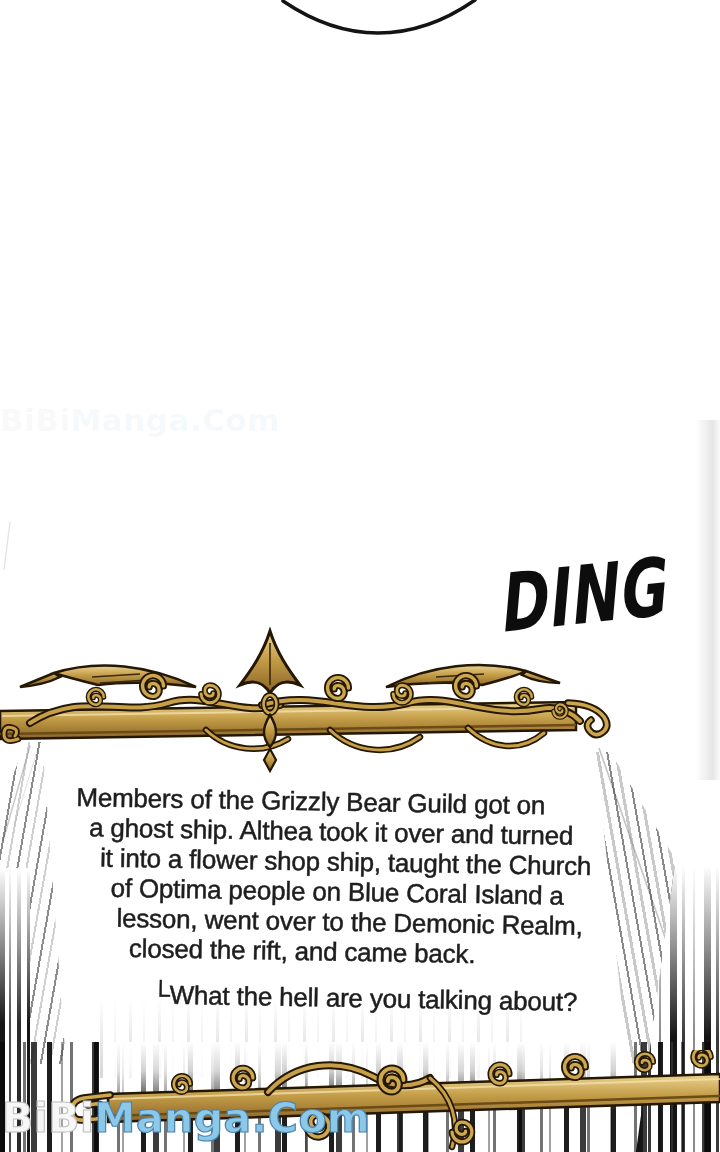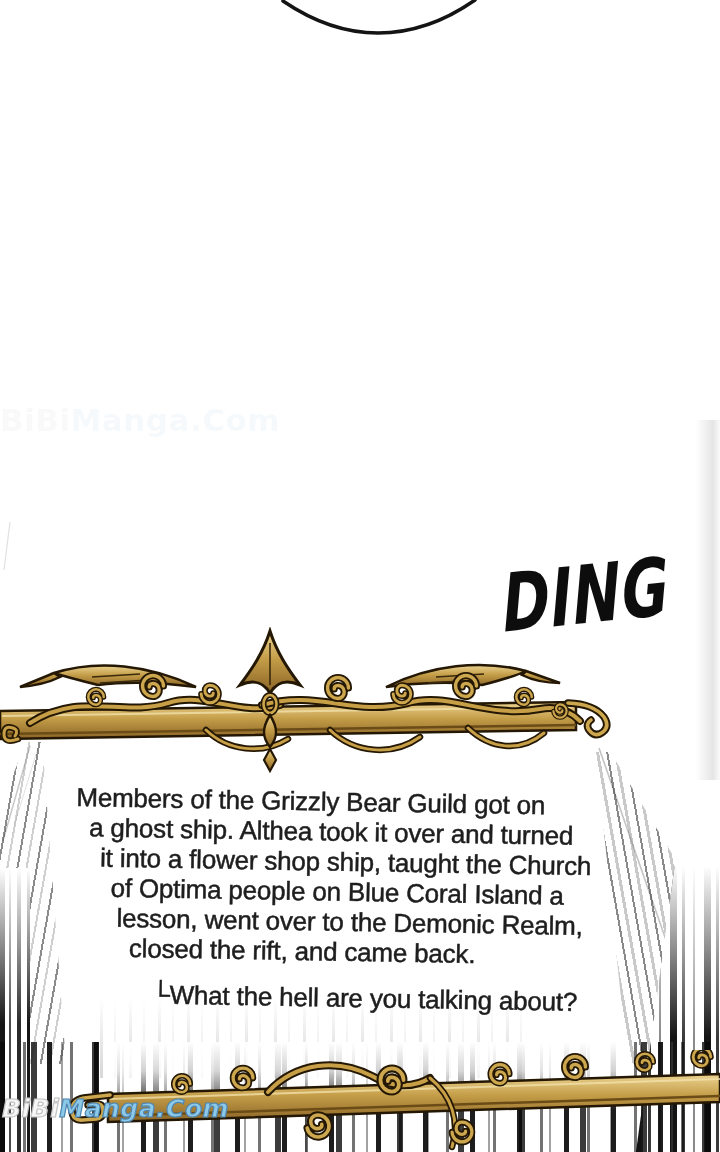--- a/index.html
+++ b/index.html
@@ -73,21 +73,21 @@
   .panel-text .ln:nth-child(1){transform:translateX(-45px);}
   .panel-text .ln:nth-child(2){transform:translateX(-24px);}
   .panel-text .ln:nth-child(3){transform:translateX(-9px);}
   .panel-text .ln:nth-child(4){transform:translateX(-17px);}
   .panel-text .ln:nth-child(5){transform:translateX(-4px);}
   .panel-text .ln:nth-child(6){transform:translateX(-51px);}
   .panel-text .ln:nth-child(7){transform:translateX(12px);margin-top:16px;}
 
   
   .wm{position:absolute;left:2px;top:1094px;z-index:7;font-family:"DejaVu Sans",sans-serif;
-    font-weight:bold;font-size:25px;letter-spacing:.5px;white-space:nowrap;font-style:italic;}
+    font-weight:bold;font-size:41px;letter-spacing:.5px;white-space:nowrap;}
   .wm .p1{color:#f7f7f7;-webkit-text-stroke:1.2px #c3c3c3;
     text-shadow:0 0 1px rgba(160,160,160,.6);}
   .wm .p2{color:#8cc8e8;-webkit-text-stroke:1.2px #4e86b0;
     text-shadow:0 0 1px rgba(60,110,150,.5);}
   .wm-faint{position:absolute;left:0;top:402px;z-index:4;opacity:.05;
     font-family:"DejaVu Sans",sans-serif;font-weight:bold;font-size:31px;letter-spacing:.5px;}
   .wm-faint .p1{color:#9a9a9a;}
   .wm-faint .p2{color:#5d9cc4;}
 </style>
 </head>

